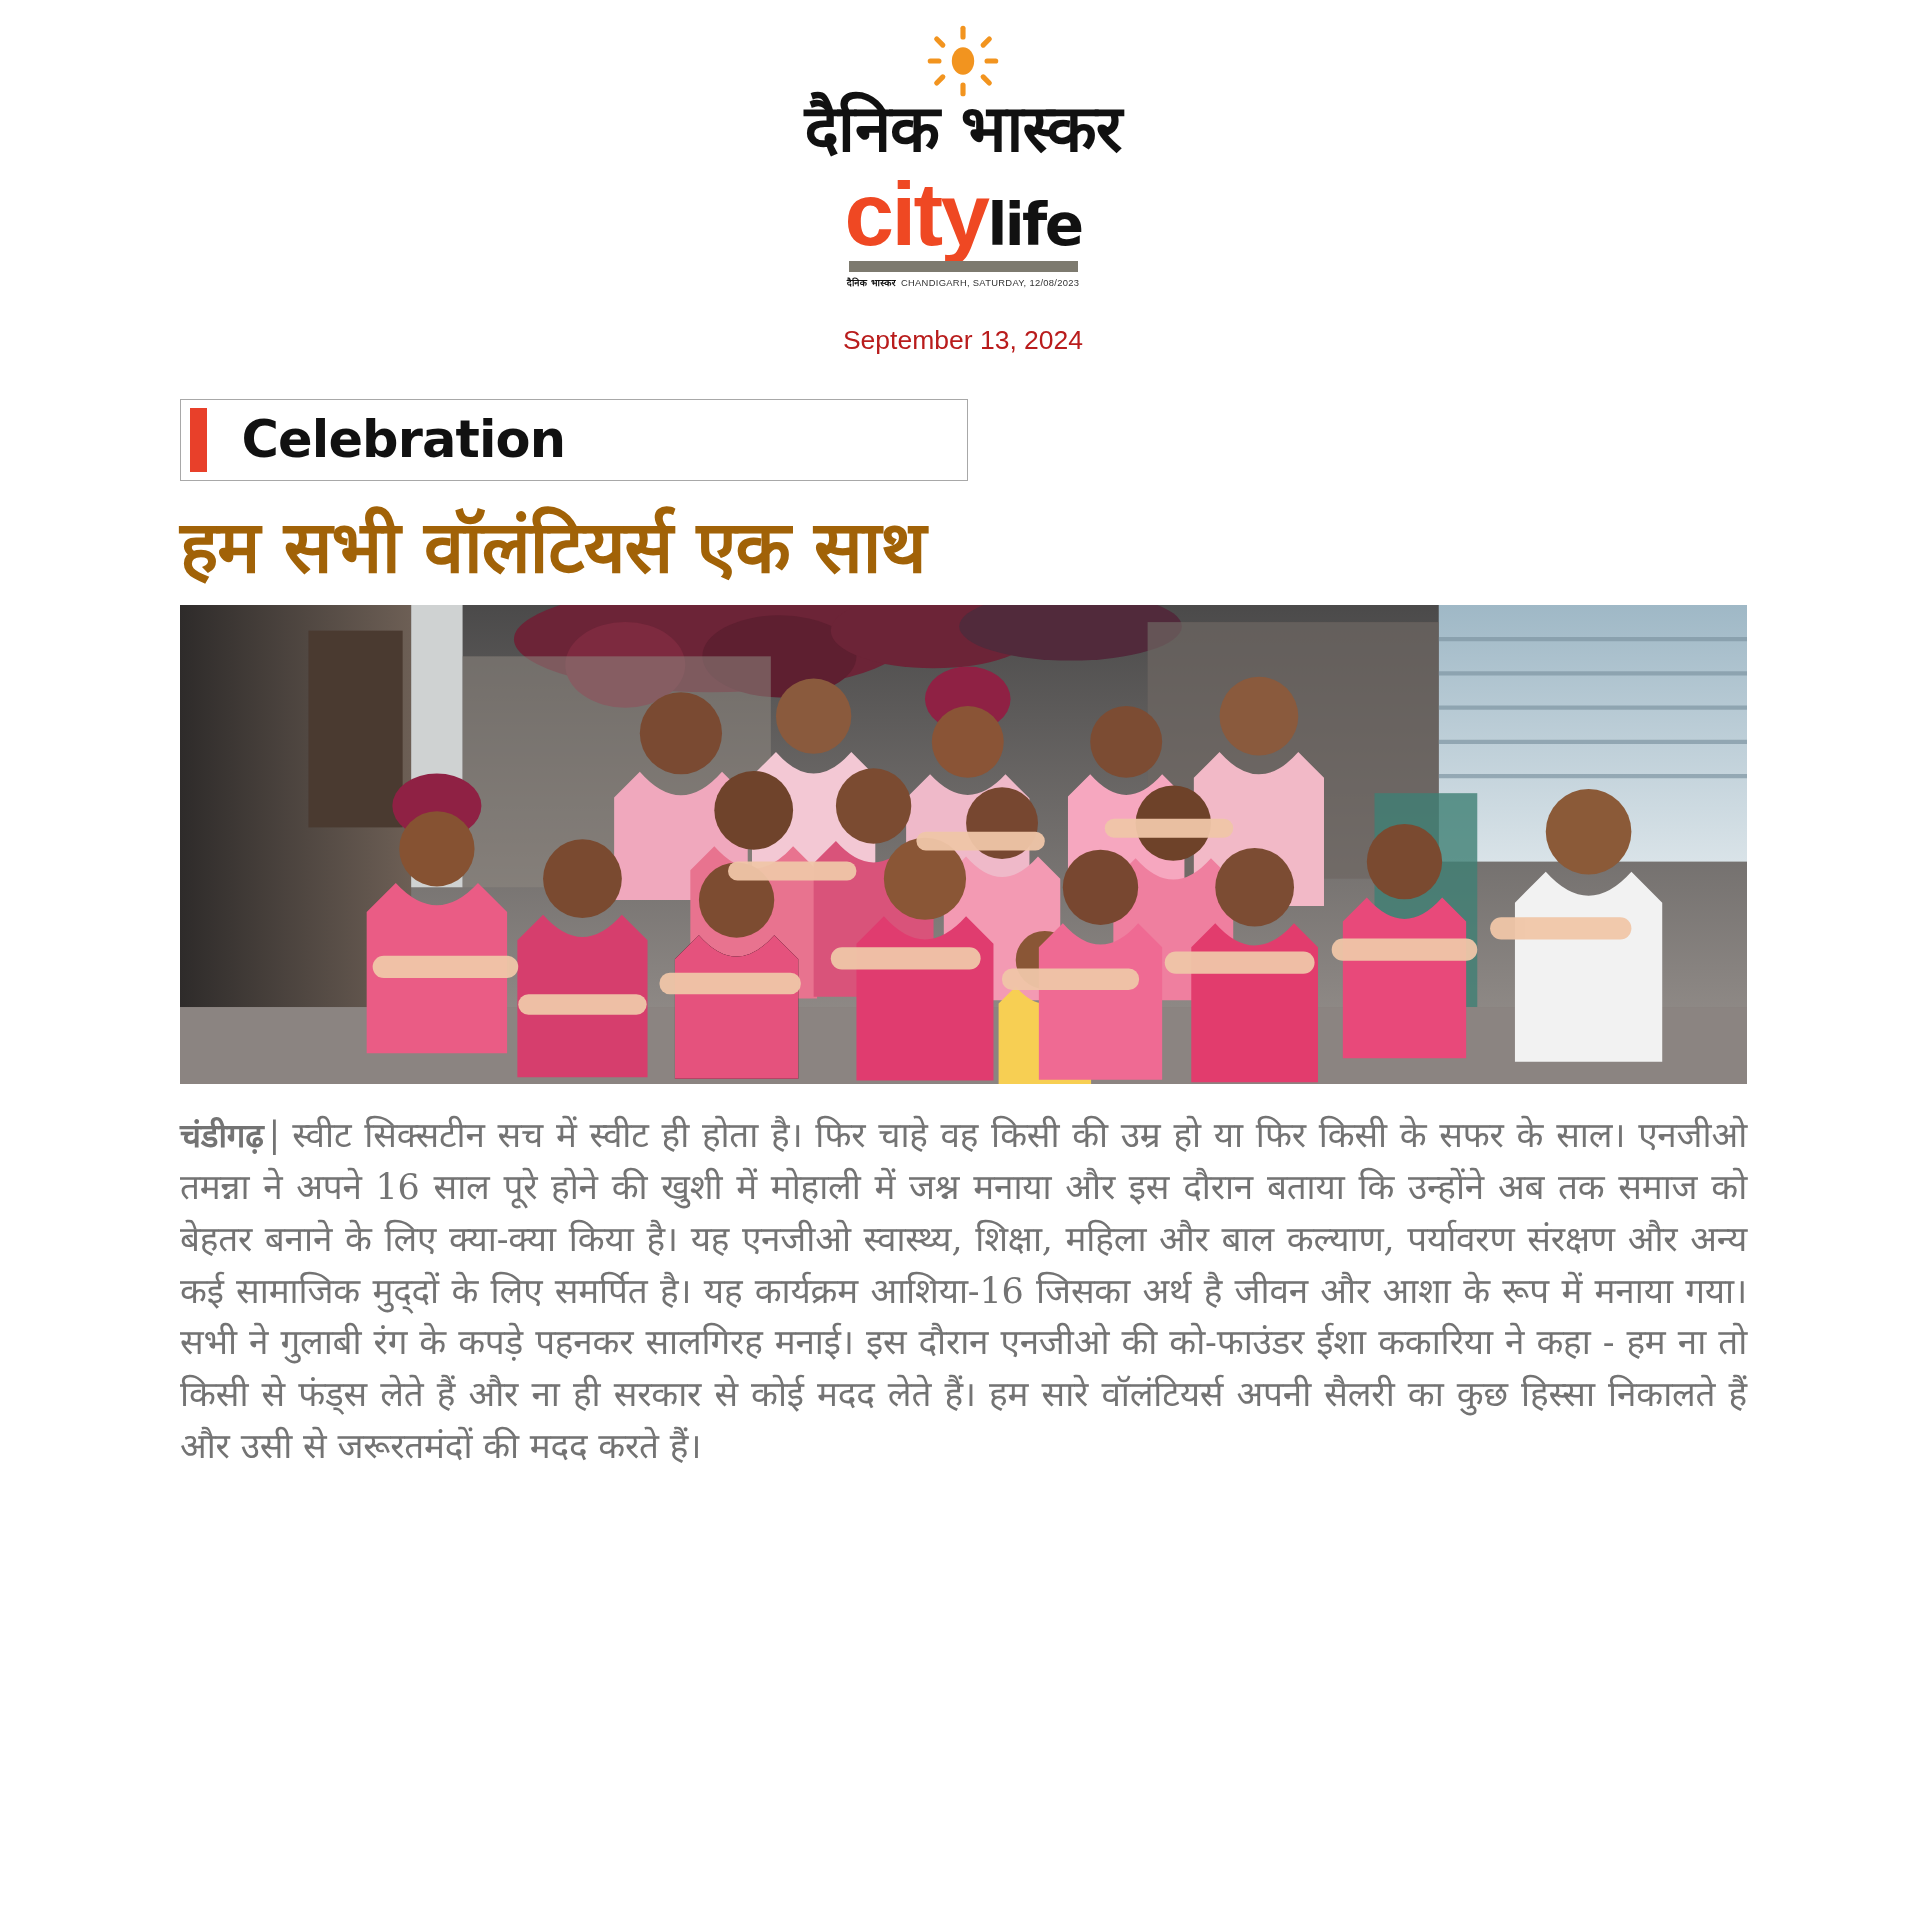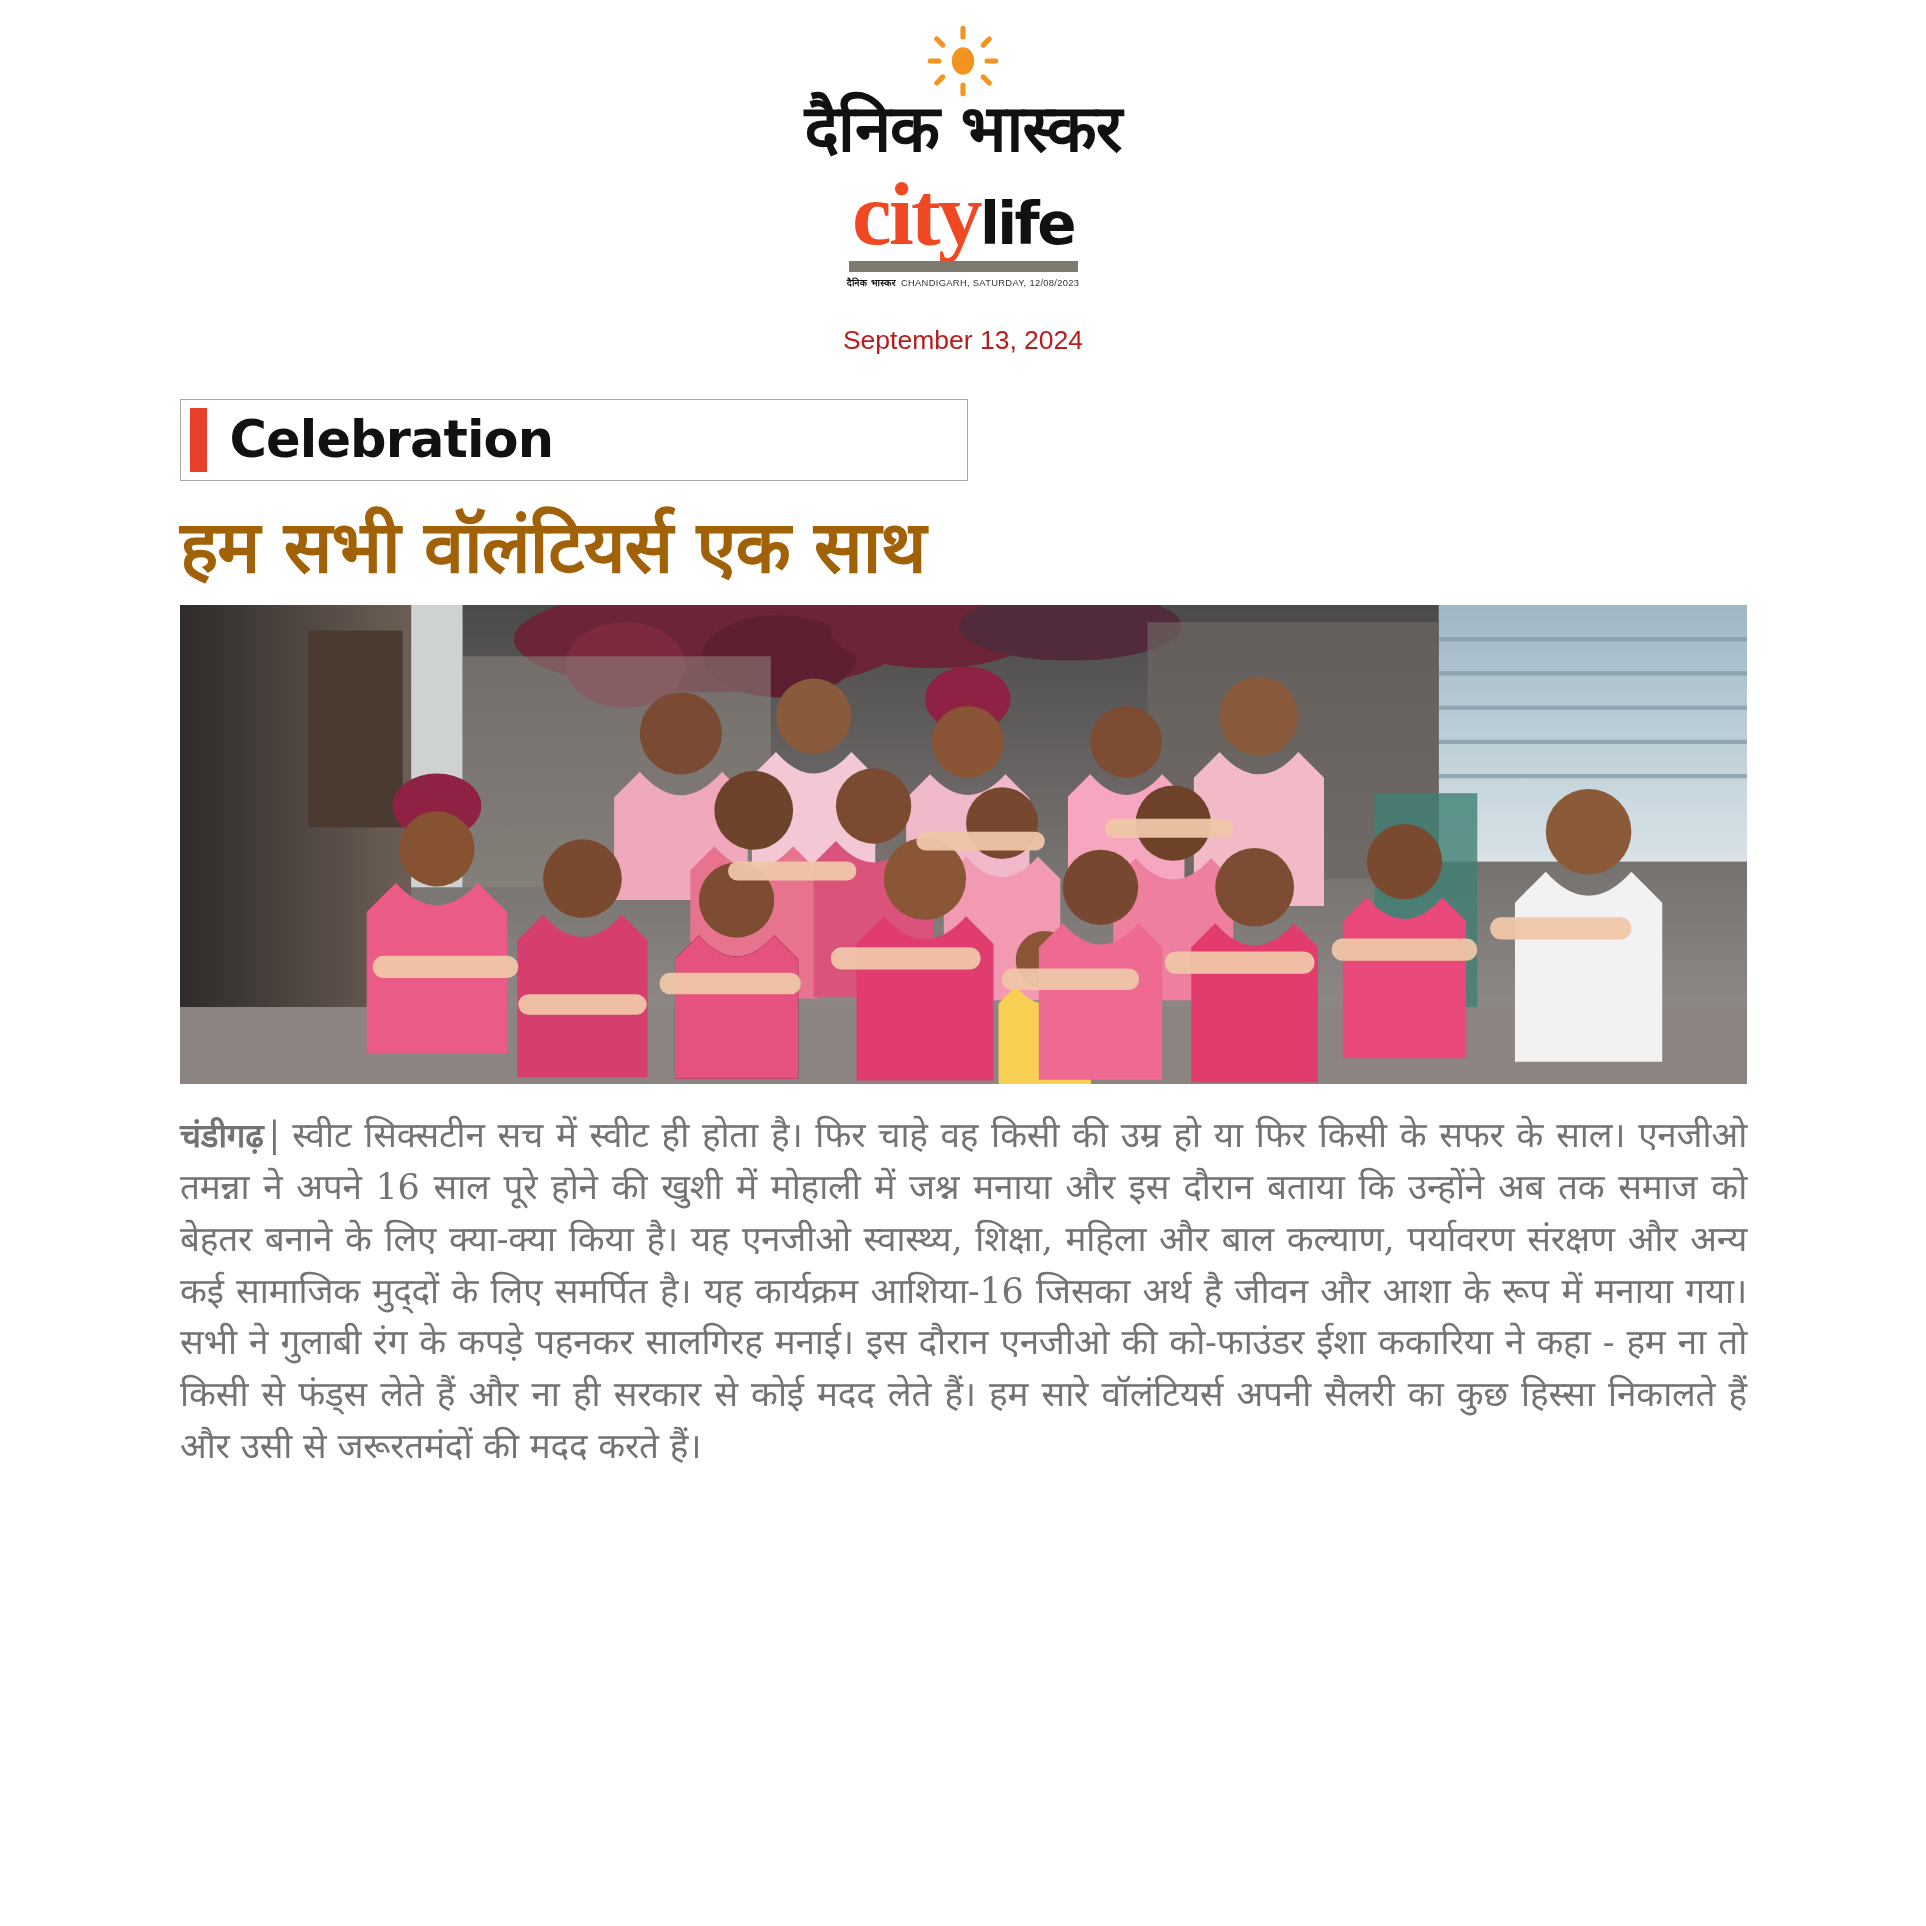--- a/index.html
+++ b/index.html
@@ -48,21 +48,21 @@
     color: #111;
     margin-top: -5.1px;
   }
   .brand-citylife {
     margin-top: 8.6px;
     display: flex;
     align-items: baseline;
     line-height: 1;
   }
   .brand-city {
-    font-family: Liberation Serif, serif;
+    font-family: Liberation Sans, sans-serif;
     font-weight: bold;
     font-size: 89px;
     color: #ef4823;
     letter-spacing: -2.6px;
   }
   .brand-life {
     font-family: "DejaVu Sans", sans-serif;
     font-weight: bold;
     font-size: 58px;
     color: #111;
@@ -117,21 +117,21 @@
     width: 17px;
     background: #e8402a;
     margin: 7.7px 0 7.7px 8.6px;
   }
   .section-label {
     font-family: "DejaVu Sans", sans-serif;
     font-weight: bold;
     font-size: 51px;
     letter-spacing: -0.9px;
     color: #111;
-    padding-left: 23px;
+    padding-left: 35px;
     display: flex;
     align-items: center;
   }
 
   
   .headline {
     font-family: "DejaVu Sans", sans-serif;
     font-weight: bold;
     color: #a16207;
     font-size: 72px;

